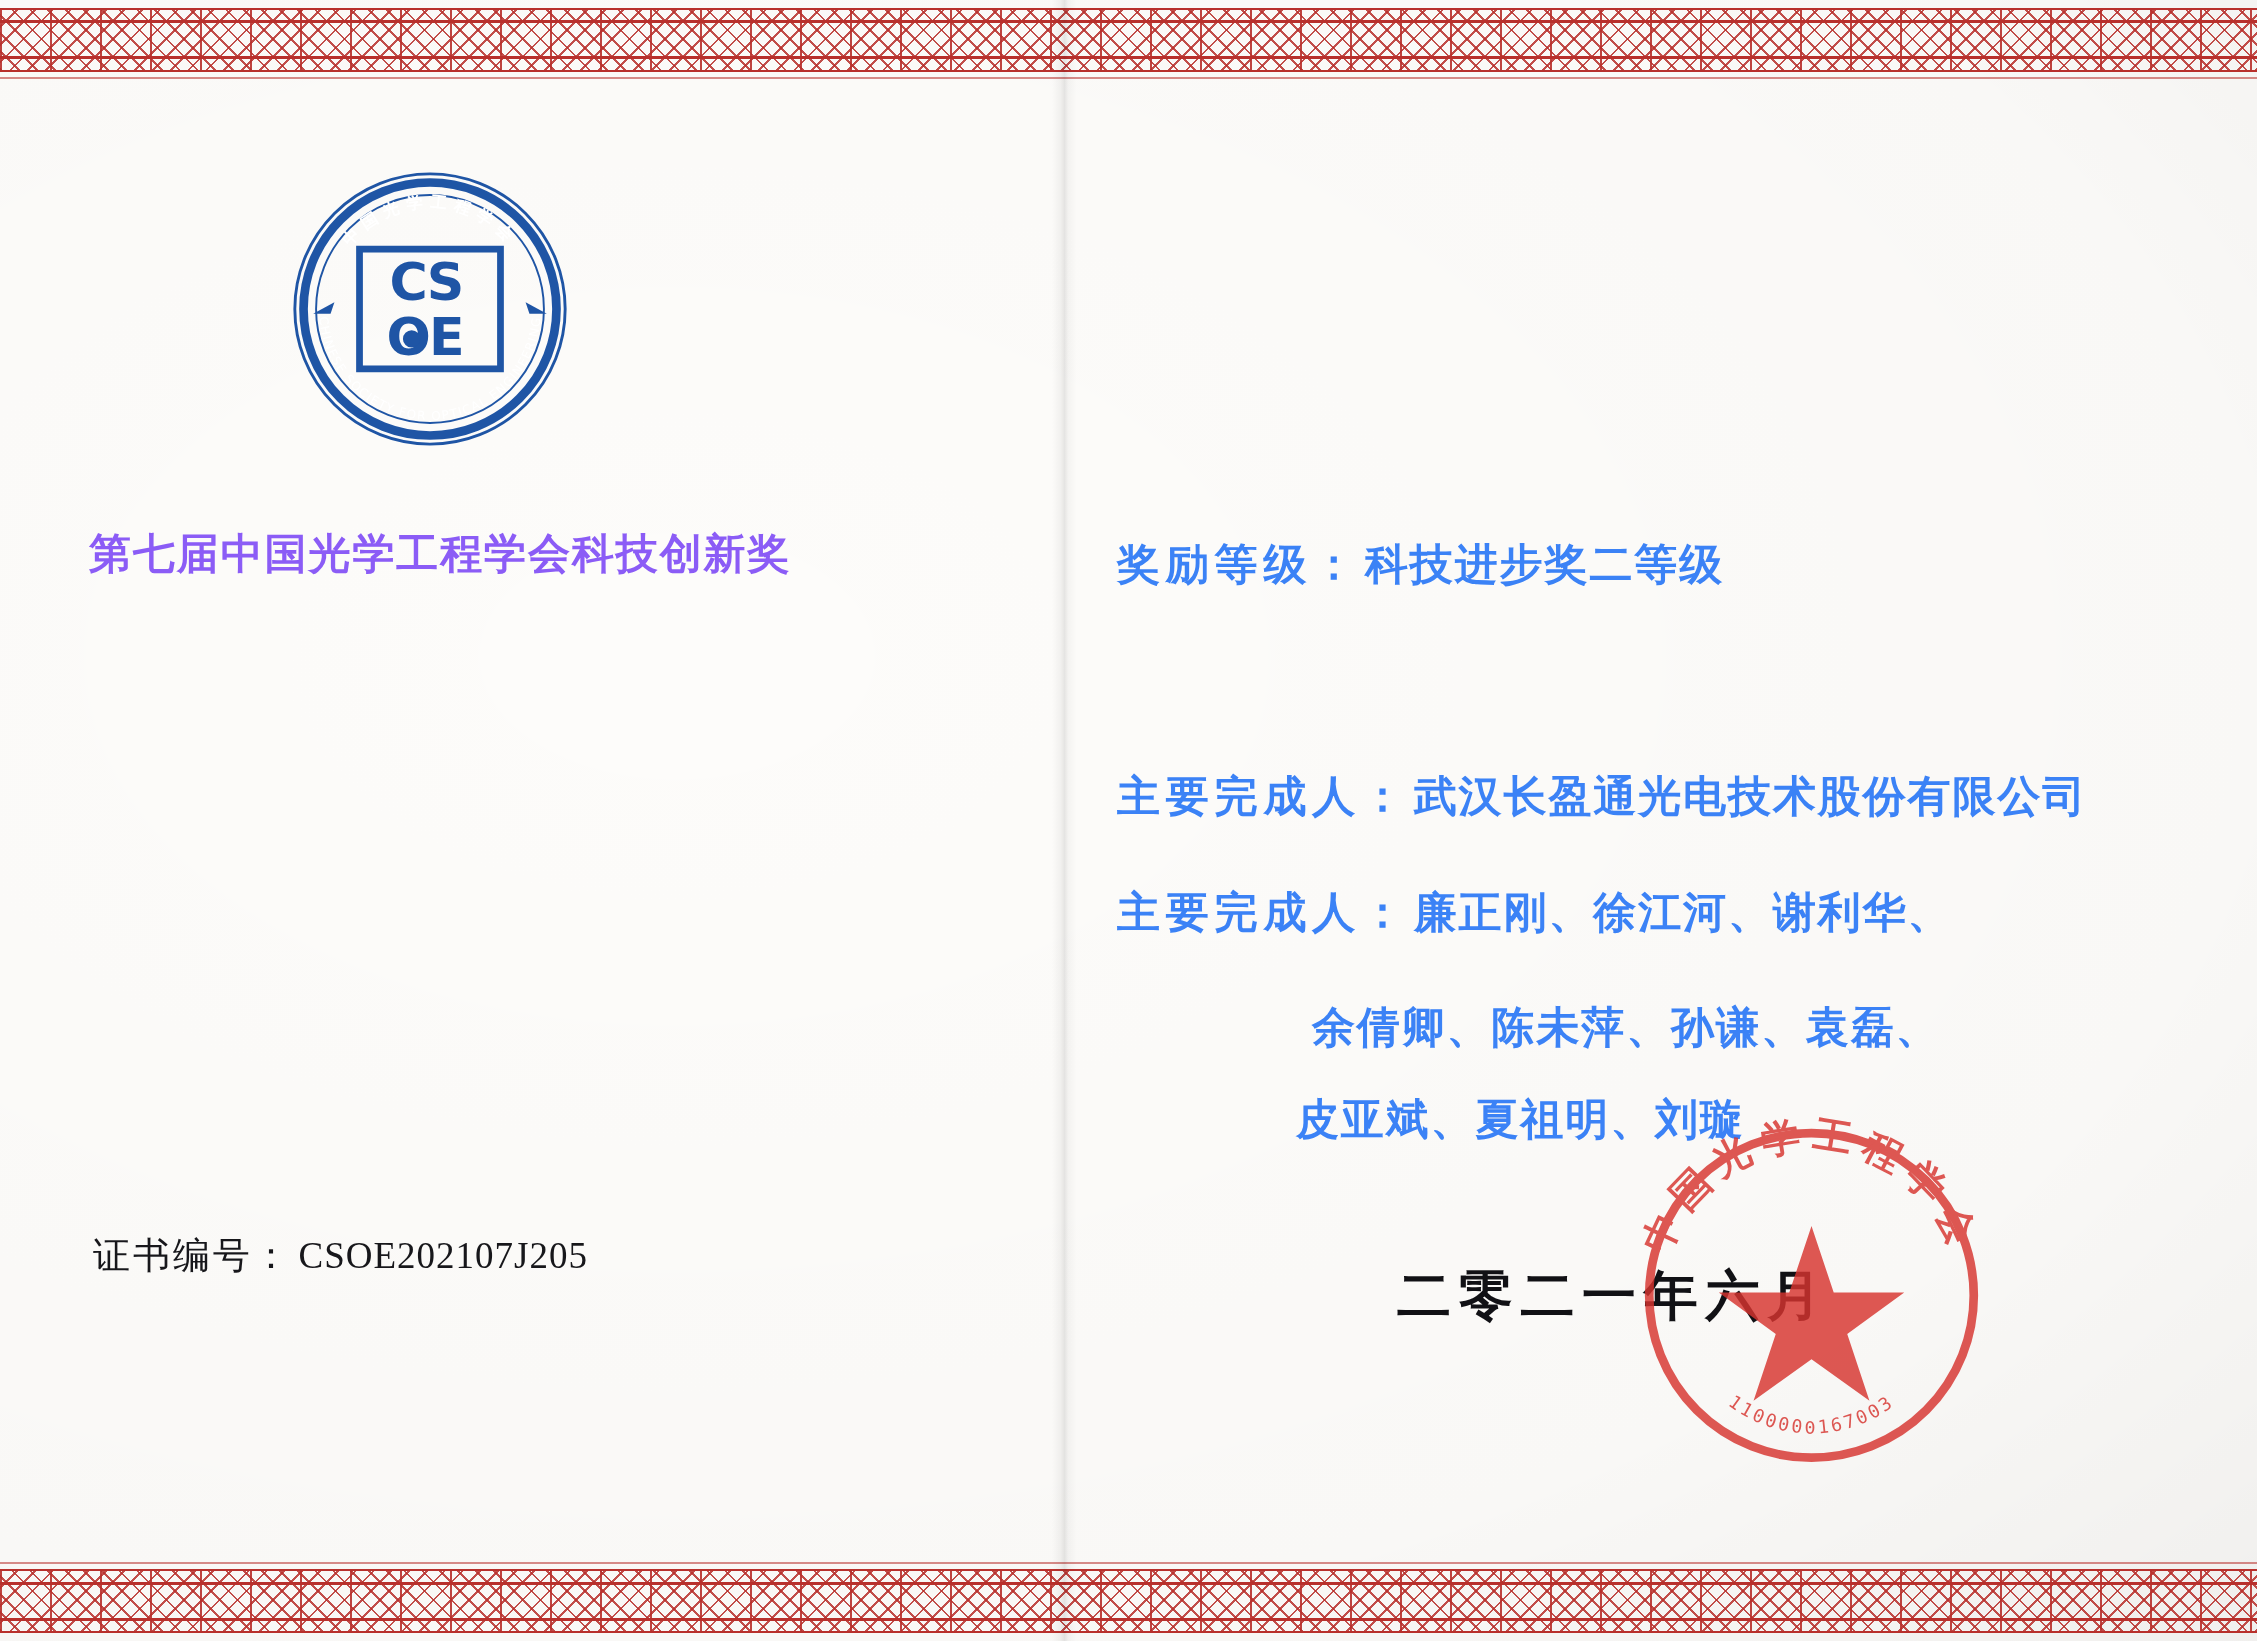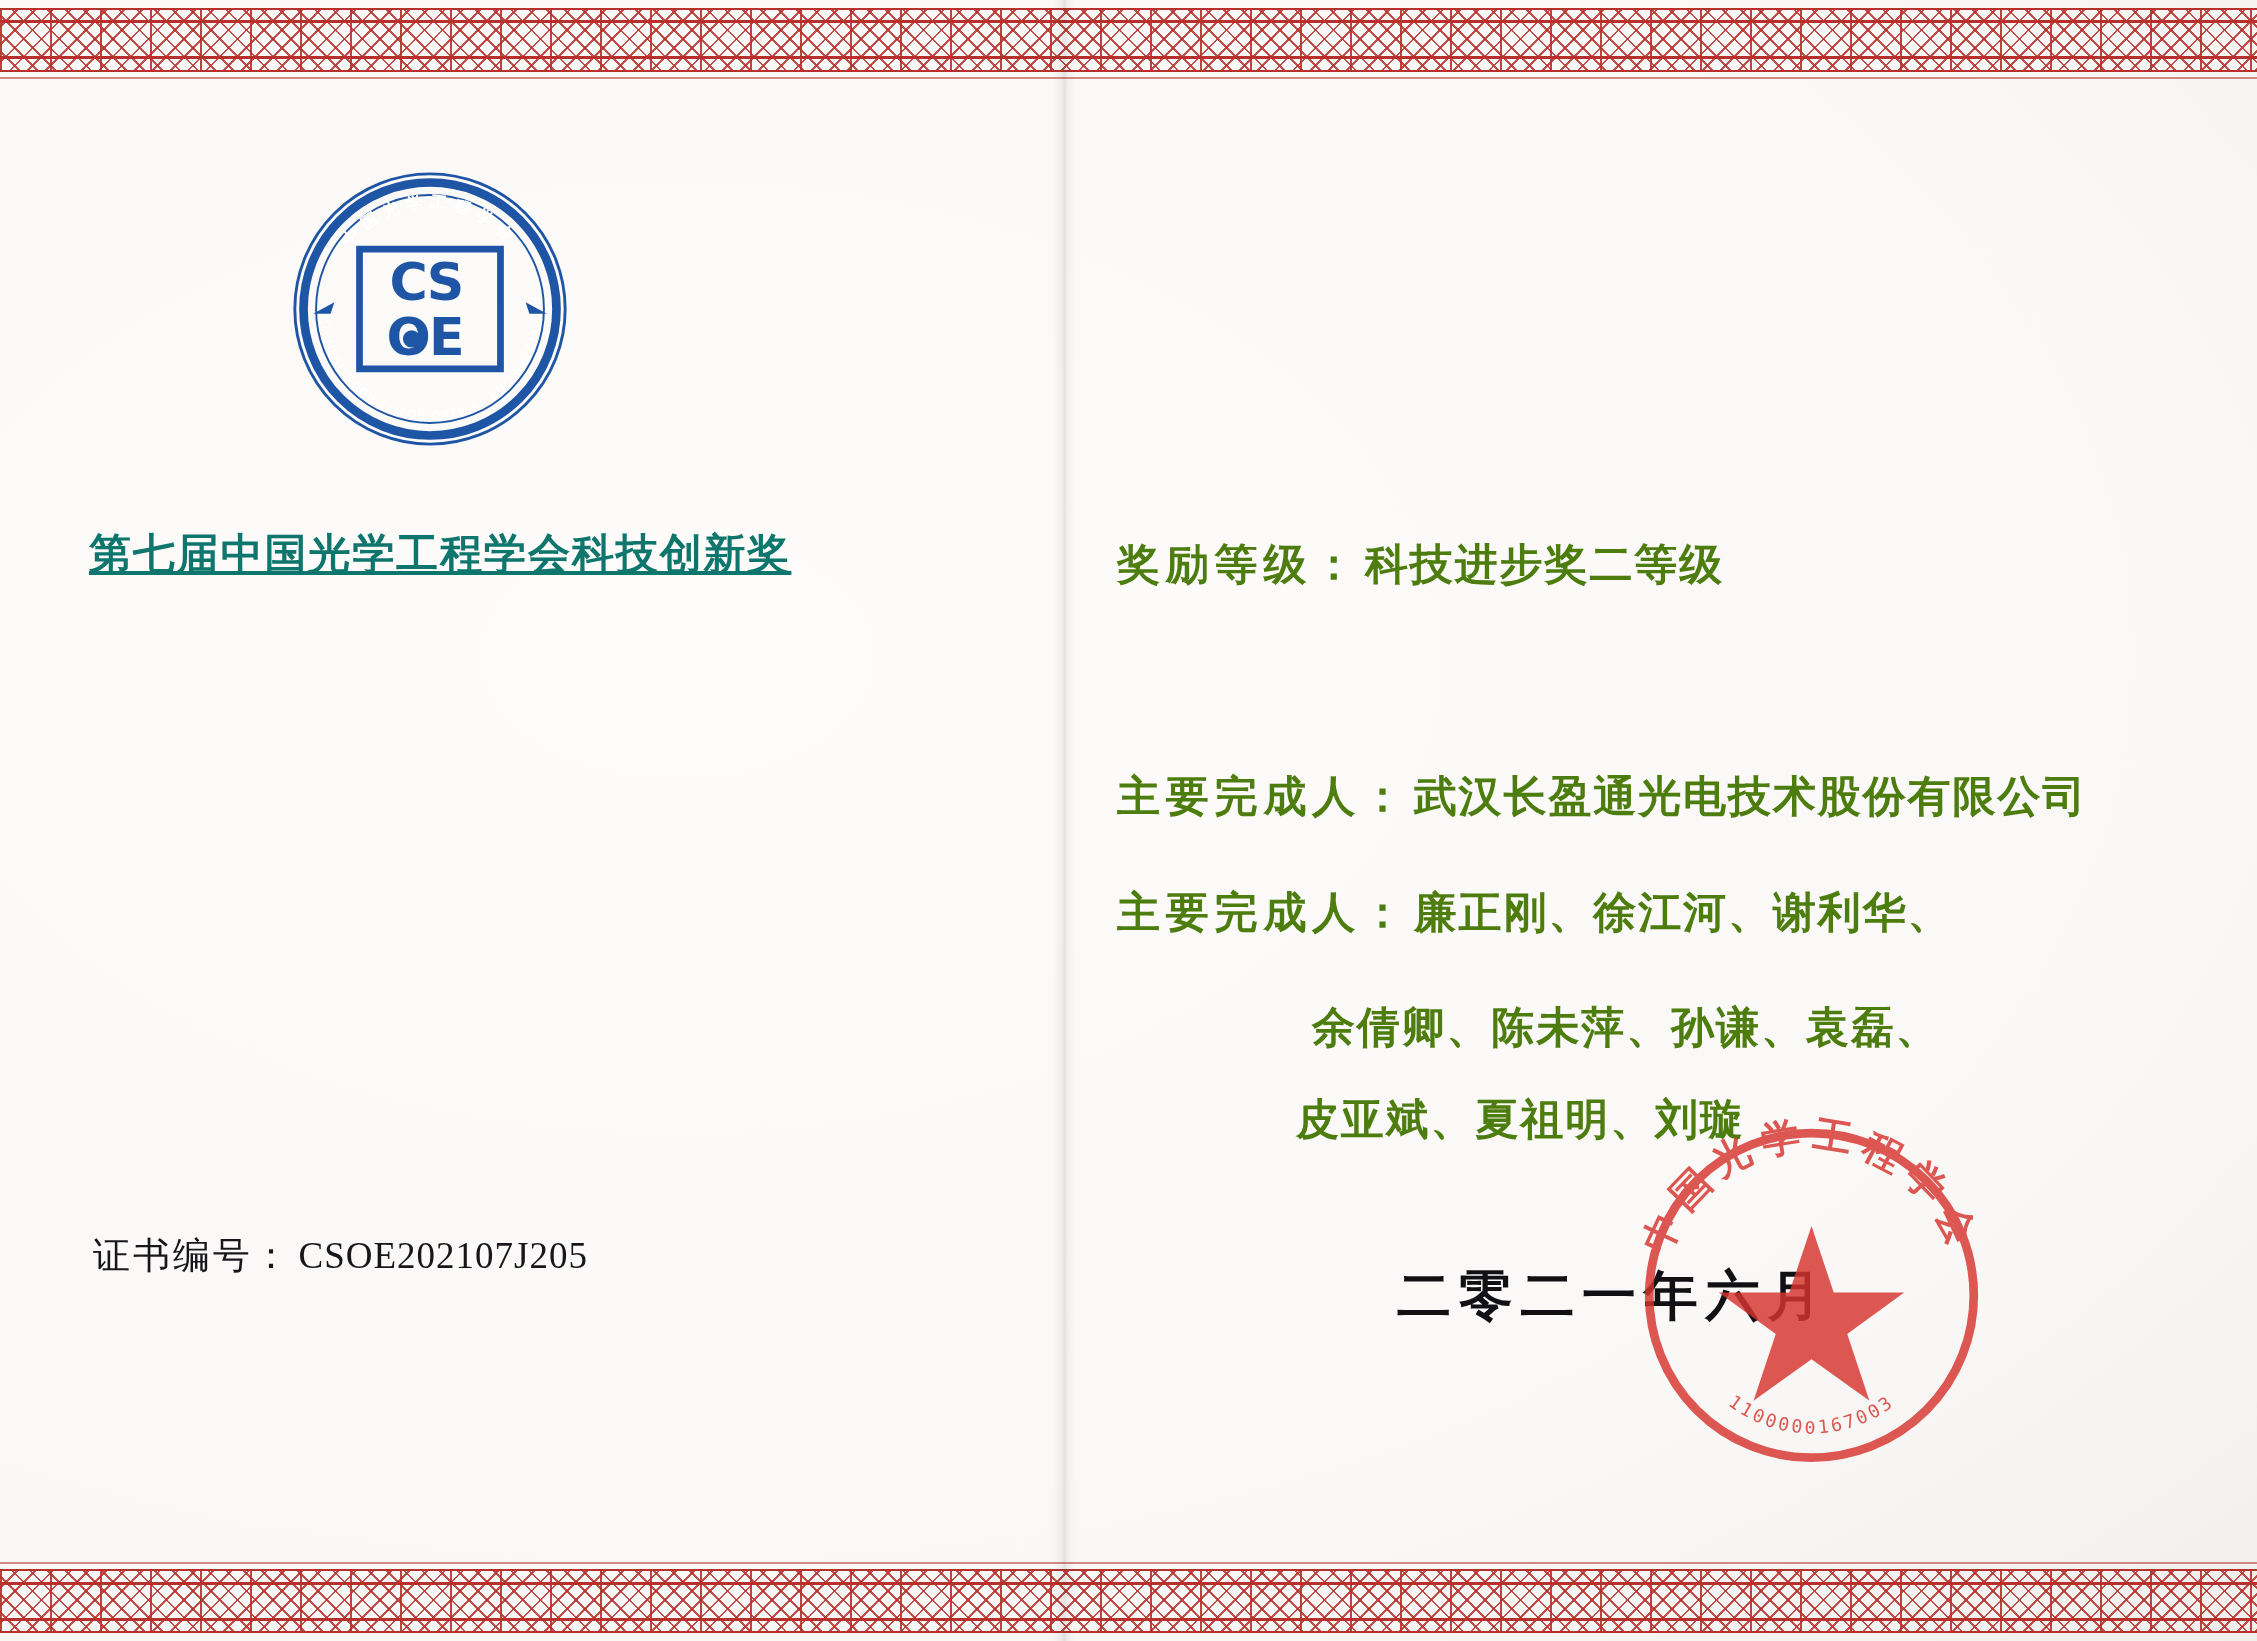--- a/index.html
+++ b/index.html
@@ -109,23 +109,22 @@
 
   .award-title {
     position: absolute;
     left: 89px;
     top: 439px;
     width: 879px;
     font-family: "DejaVu Sans", "Liberation Sans", sans-serif;
     font-weight: bold;
     font-size: 42px;
     letter-spacing: 1.9px;
-    color: #0f766e;
+    color: #8b5cf6;
     white-space: nowrap;
-    text-decoration: underline;
   }
 
   .citation {
     position: absolute;
     left: 93px;
     top: 550px;
     width: 898px;
     font-family: "DejaVu Serif", "Liberation Serif", serif;
     font-size: 62px;
     line-height: 124px;
@@ -154,21 +153,21 @@
     width: 1180px;
     height: 1468px;
   }
 
   .field {
     position: absolute;
     left: 39px;
     font-family: Liberation Sans, sans-serif;
     font-weight: bold;
     font-size: 43px;
-    color: #4d7c0f;
+    color: #3b82f6;
     letter-spacing: 1px;
     white-space: nowrap;
   }
   .field .fl { letter-spacing: 5.8px; }
   .field .fv { margin-left: 3.9px; letter-spacing: 1.9px; }
 
   .f1 { top: 449px; }
   .f2 { top: 565px; }
   .f3 { top: 681px; }
   .f4 { top: 797px; text-align: right; }

